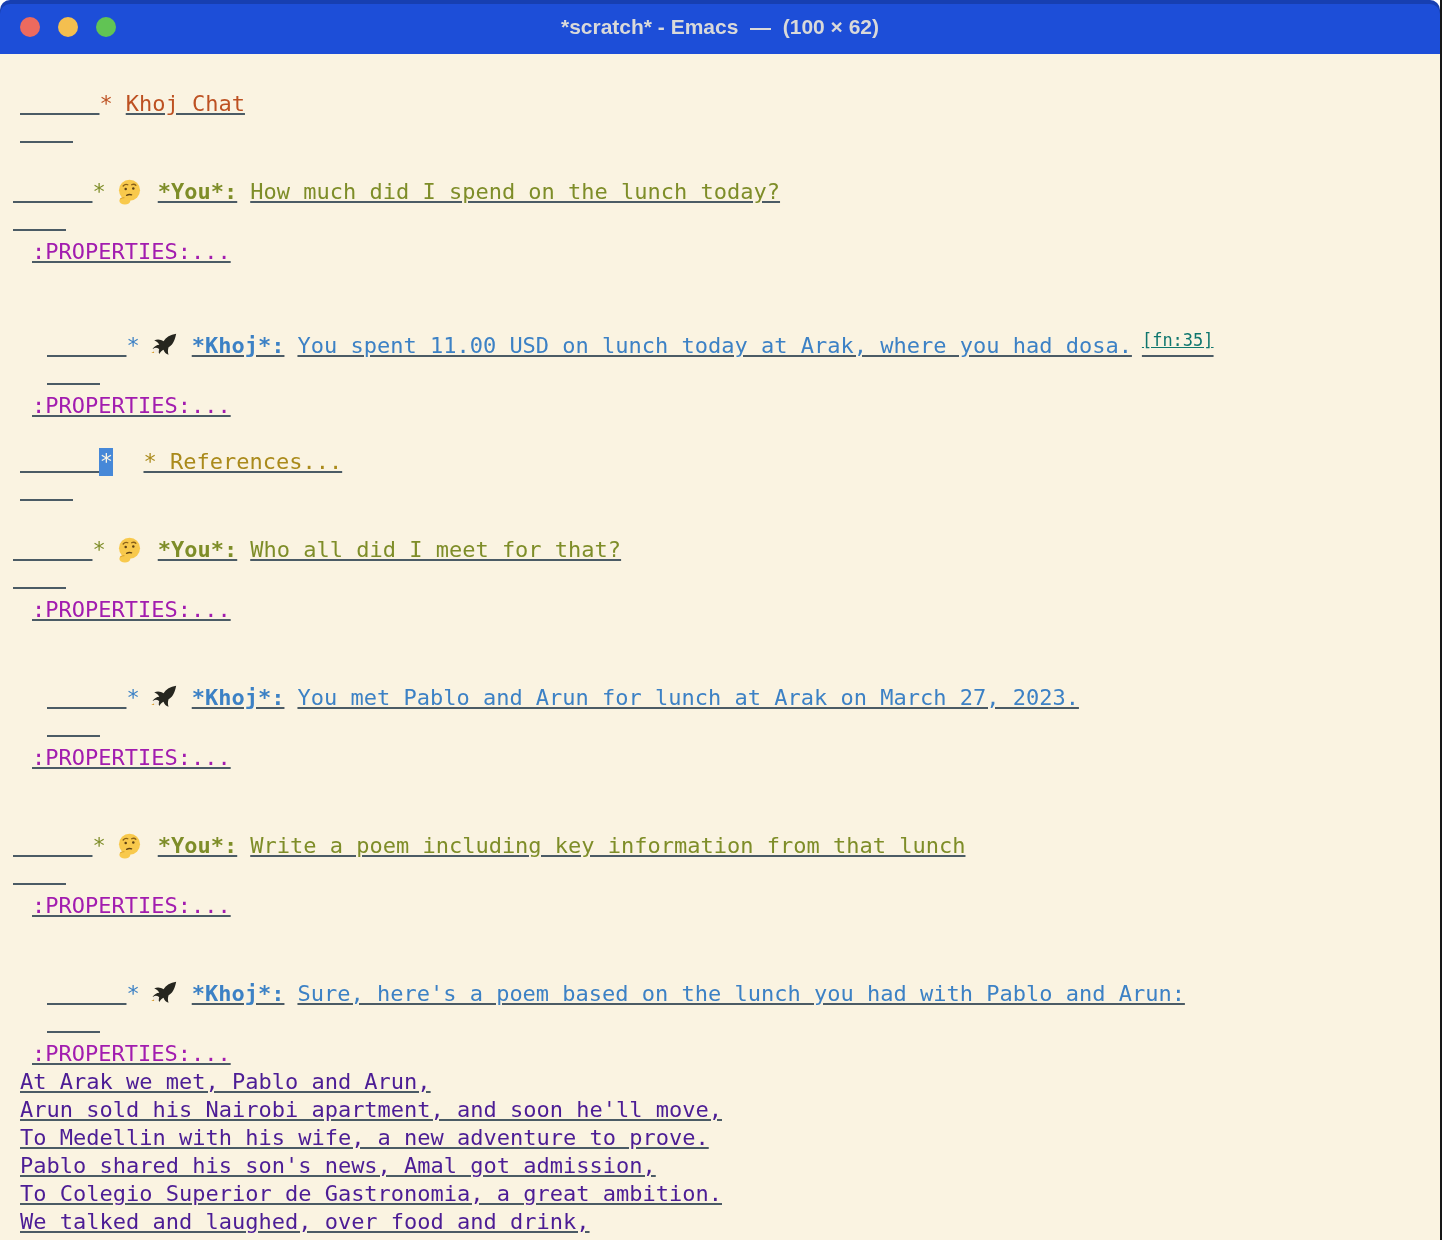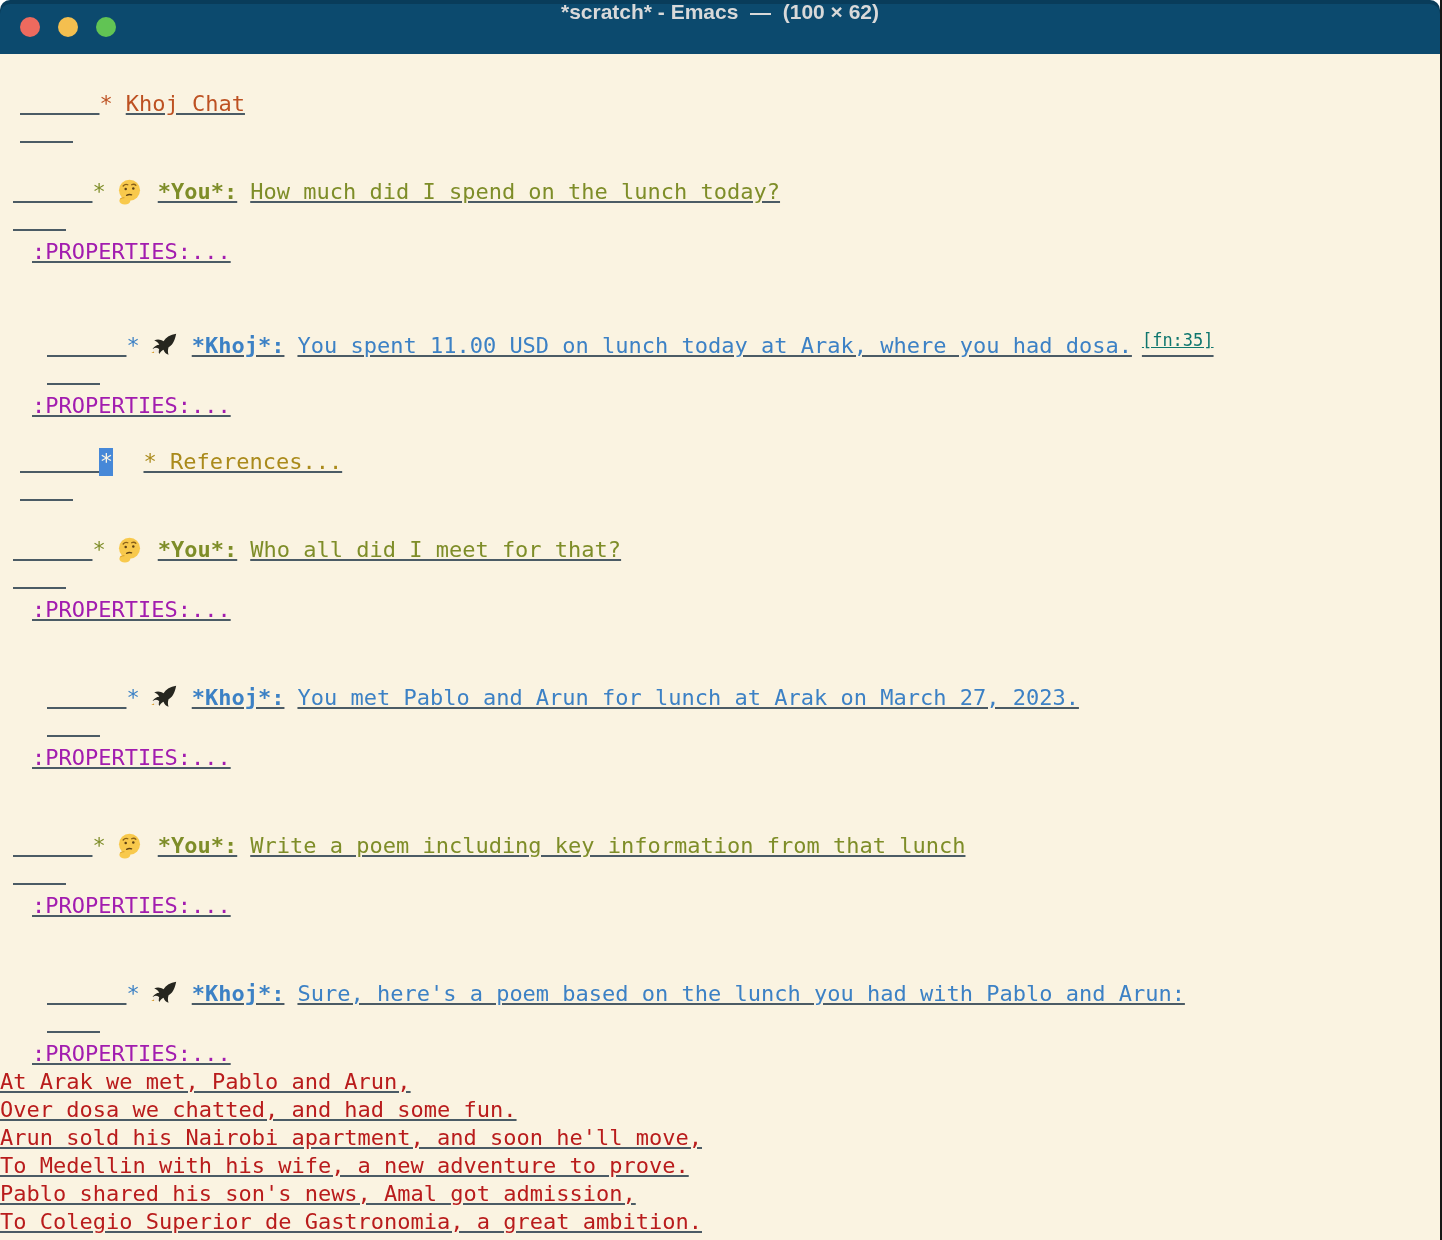--- a/index.html
+++ b/index.html
@@ -7,24 +7,24 @@
     width: 1442px; height: 1240px;
     box-sizing: border-box;
     font-family: "DejaVu Sans Mono", "Liberation Mono", monospace;
     overflow: hidden;
     border-right: 2px solid #161616;
   }
   
   .titlebar {
     position: relative;
     height: 54px;
-    background: #0c4a6e;
+    background: #1d4ed8;
     border-radius: 10px 10px 0 0;
     box-shadow: inset 0 4px 0 rgba(0,0,0,0.18);
-    display: flex; align-items: flex-start; justify-content: center;
+    display: flex; align-items: center; justify-content: center;
   }
   .traffic { position: absolute; left: 20px; top: 0; height: 54px; display: flex; align-items: center; gap: 18px; }
   .tl { width: 20px; height: 20px; border-radius: 50%; }
   .tl.red    { background: #ed6a5e; }
   .tl.yellow { background: #f4bf4f; }
   .tl.green  { background: #61c454; }
   .title {
     font-family: "Liberation Sans", sans-serif;
     font-weight: bold; font-size: 21px; color: #d9d9d9;
     white-space: pre;
@@ -55,21 +55,21 @@
   .cursor {
     display: inline-block; width: 14px;
     background: #4688d8; color: #fdf6e3; text-align: center;
   }
   .refs-heading { color: #aa8a1b; margin-left: 30px; }
   .fn {
     color: #0f766e; font-size: 17px;
     text-decoration: underline;
     vertical-align: 7px; margin-left: 10px;
   }
-  .body-line { color: #b91c1c; }
+  .body-line { padding-left: 20px; color: #4c1d95; }
 </style>
 </head>
 <body>
 
 <div class="window">
 
   <div class="titlebar">
     <div class="traffic">
       <div class="tl red"></div>
       <div class="tl yellow"></div>
@@ -155,21 +155,20 @@
     <div class="line hdr khoj">
       <span class="star">*</span><span class="icon"><svg viewBox="0 0 32 32">
             <path fill="#26261f" d="M31 2 C24 3 19 6 16 11 C13 9 9 8 5 10 C8 11 10 13 11 15 C8 15 5 17 3 20 C6 19 9 19 11 20 C10 22 10 24 11 26 C12 24 14 22 16 21 C17 24 19 26 22 27 C21 24 21 21 22 18 C26 16 29 12 31 2 Z"></path>
             <circle cx="7" cy="22" r="3.2" fill="#f2ece0"></circle>
             <path fill="#d79a28" d="M4.5 23 L1.5 24.5 L5 25 Z"></path>
           </svg></span><span class="speaker-name">*Khoj*:</span><span class="msg-text">Sure, here's a poem based on the lunch you had with Pablo and Arun:</span>
     </div>
     <div class="line props">:PROPERTIES:...</div>
 
     <div class="line body-line">At Arak we met, Pablo and Arun,</div>
-    <div class="line body-line">Over dosa we chatted, and had some fun.</div>
     <div class="line body-line">Arun sold his Nairobi apartment, and soon he'll move,</div>
     <div class="line body-line">To Medellin with his wife, a new adventure to prove.</div>
     <div class="line body-line">Pablo shared his son's news, Amal got admission,</div>
     <div class="line body-line">To Colegio Superior de Gastronomia, a great ambition.</div>
     <div class="line body-line">We talked and laughed, over food and drink,</div>
 
   </div>
 </div>
 
 </body></html>

